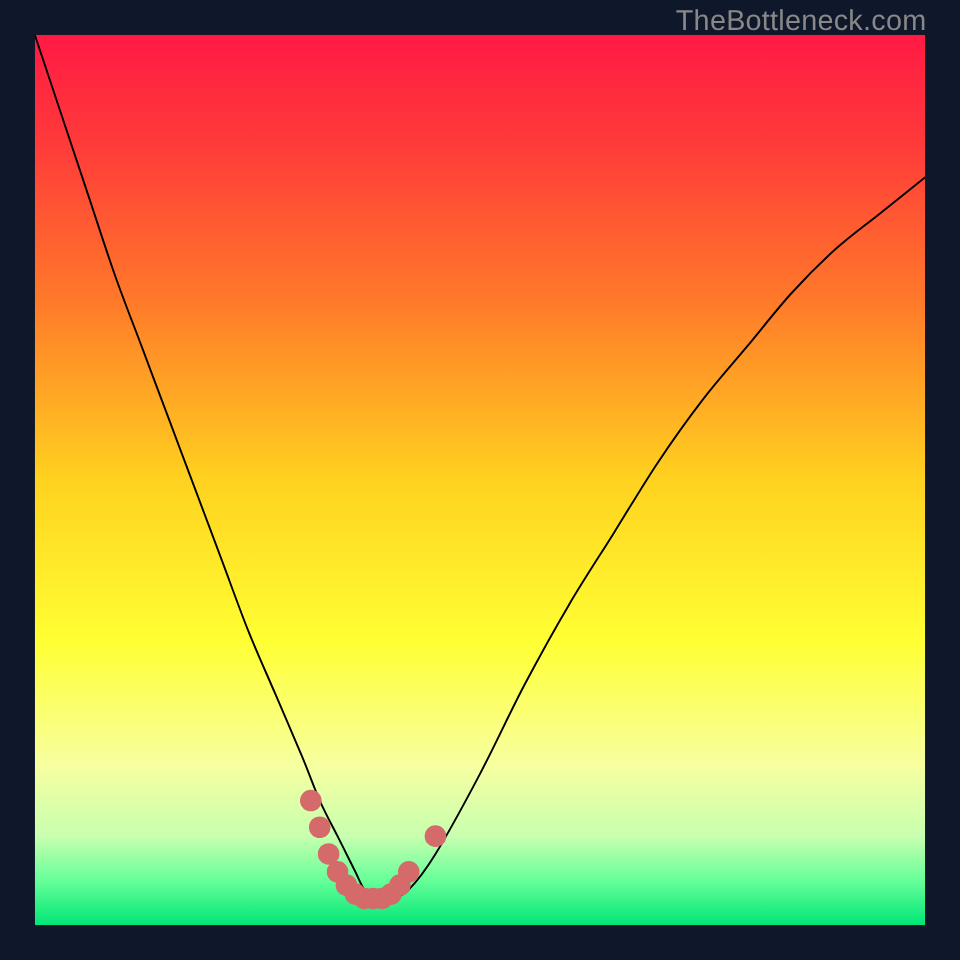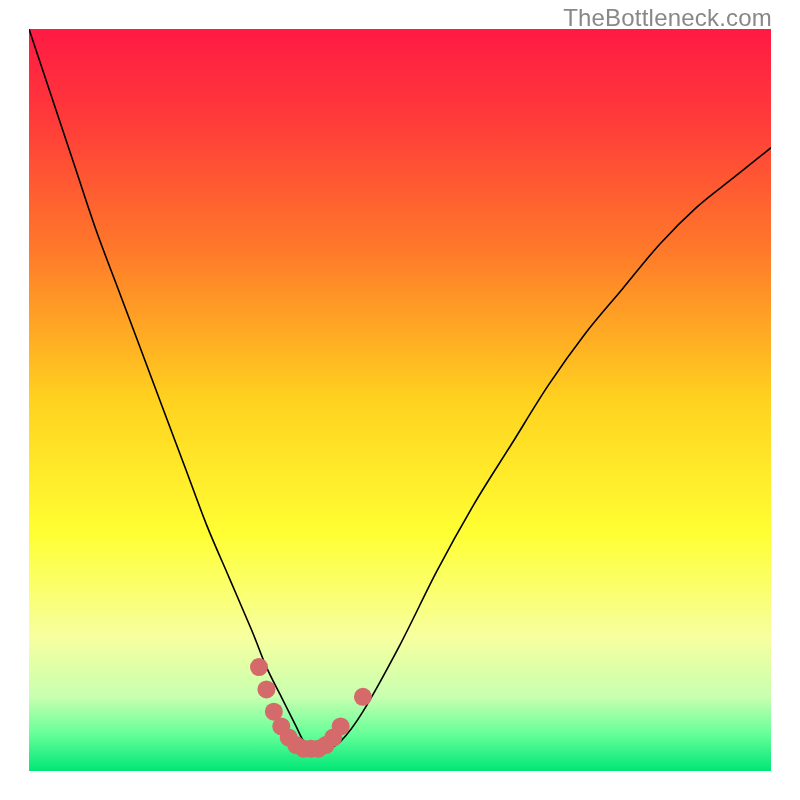--- a/index.html
+++ b/index.html
@@ -9,21 +9,21 @@
     height: 800px;
     background: #000;
     overflow: hidden;
   }
   .frame {
     position: absolute;
     top: 0;
     left: 0;
     width: 800px;
     height: 800px;
-    background: #ffffff;
+    background: #0f172a;
   }
   .plot {
     position: absolute;
     top: 29px;
     left: 29px;
     width: 742px;
     height: 742px;
   }
   .watermark {
     position: absolute;

